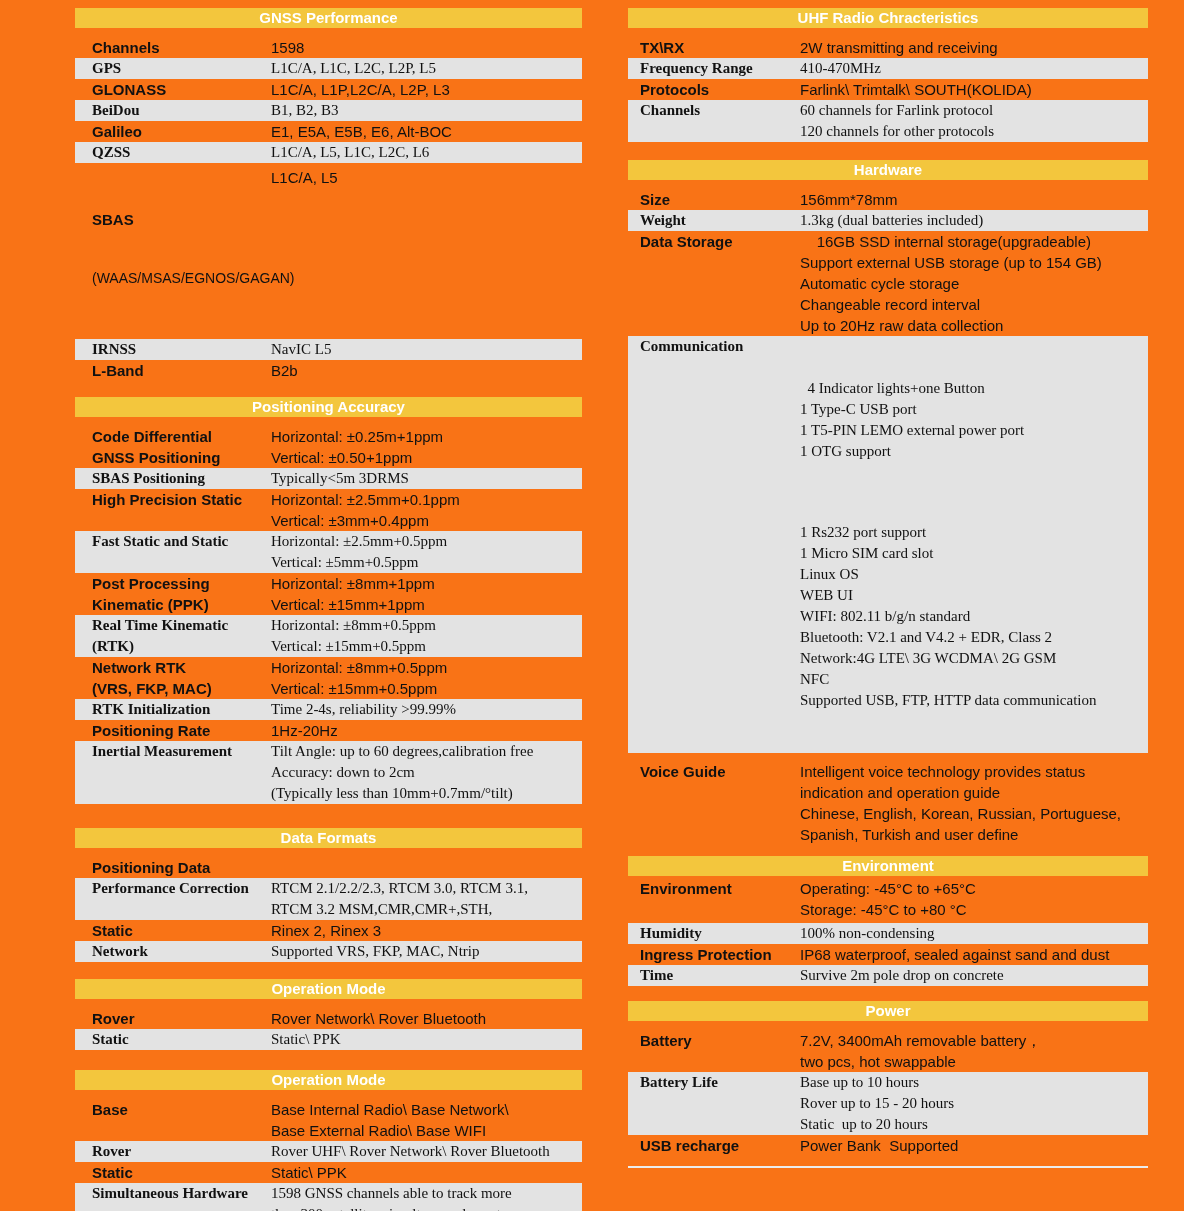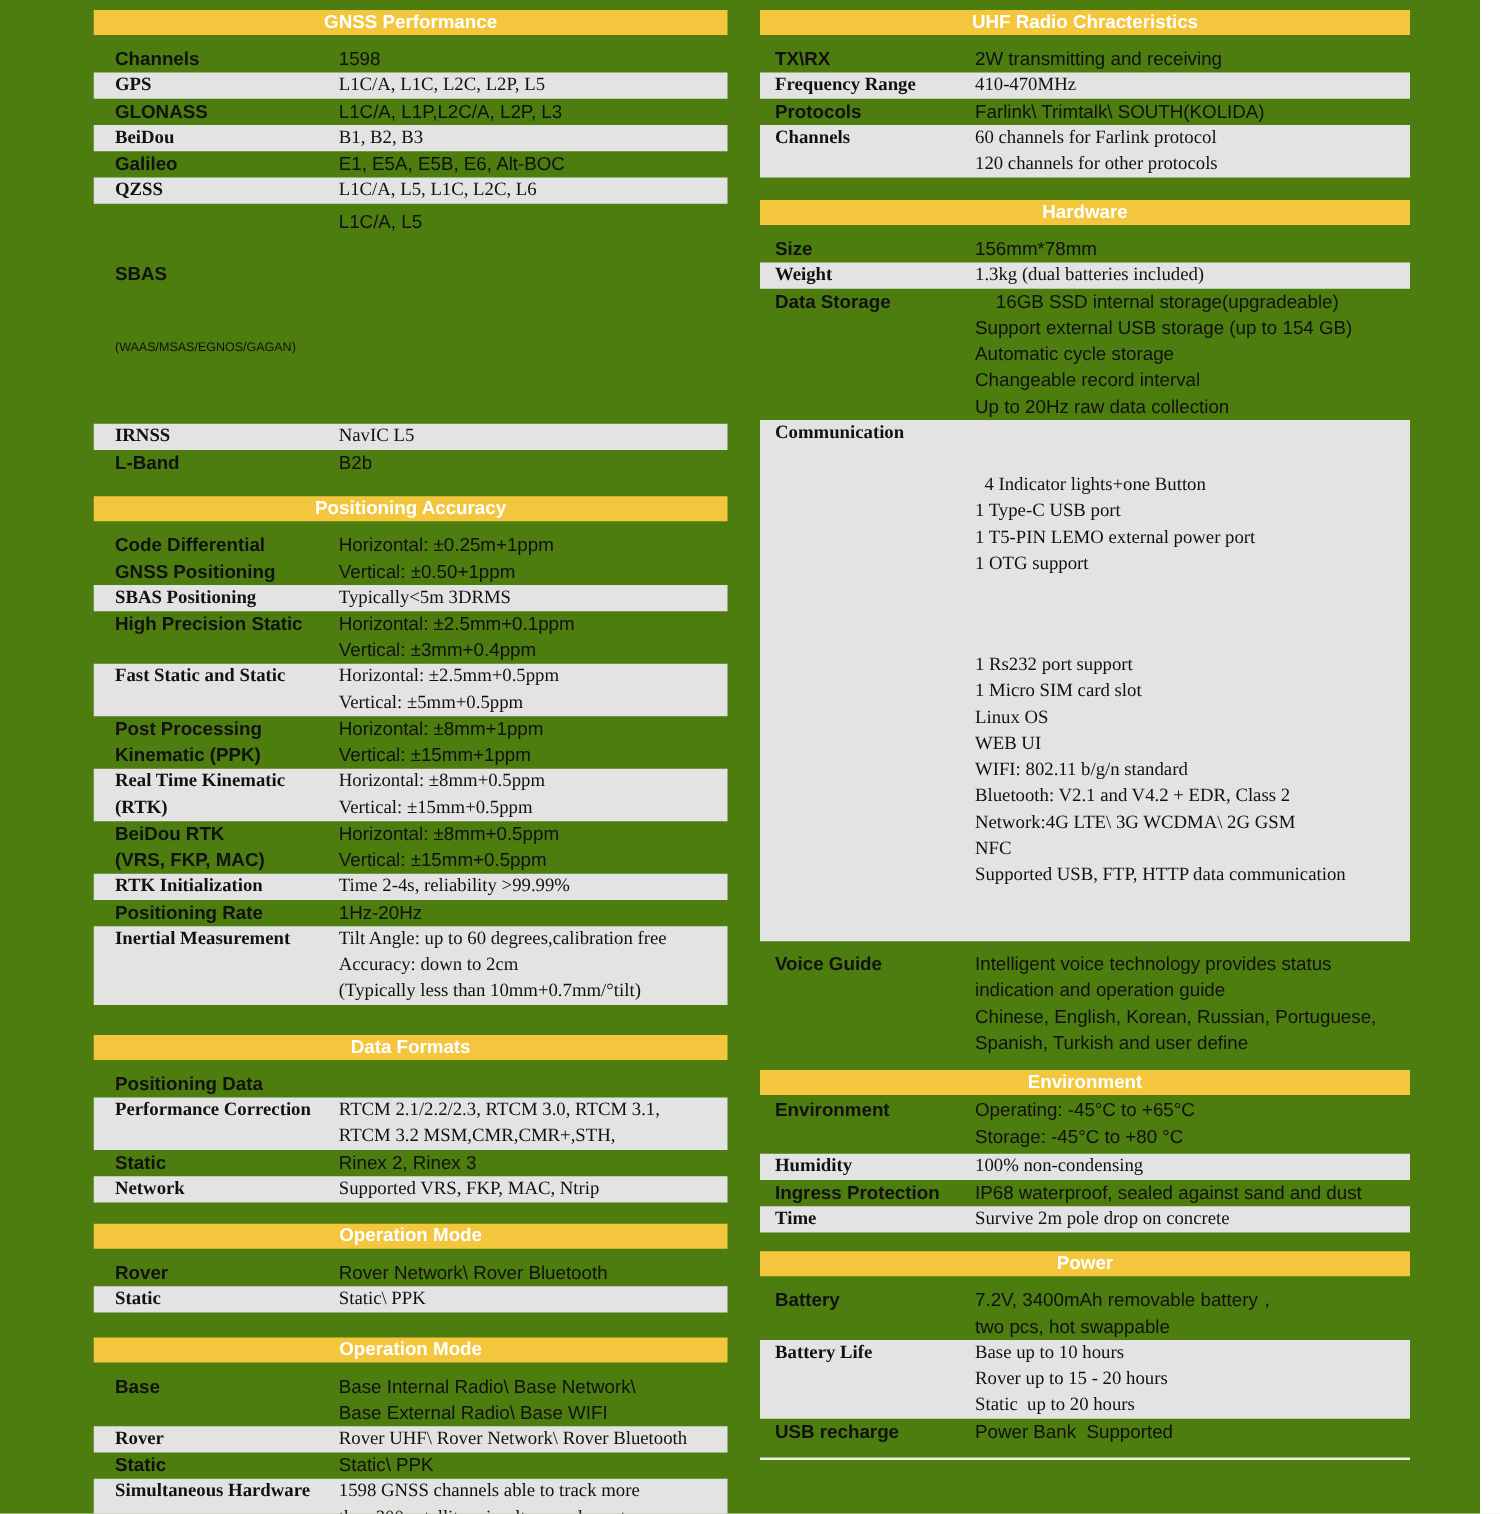--- a/index.html
+++ b/index.html
@@ -1,30 +1,30 @@
 <!DOCTYPE html>
 <html><head>
 <meta charset="utf-8">
 <style>
   html,body{margin:0;padding:0;background:#ffffff;}
-  #page{position:relative;width:1184px;height:1211px;background:#4d7c0f;
+  #page{position:relative;width:1184px;height:1211px;background:#f97316;
         font-family:"Liberation Sans",sans-serif;color:#111111;}
   .col{position:absolute;top:0;}
   .col-left{left:75px;width:507px;}
-  .col-right{left:608px;width:520px;}
+  .col-right{left:628px;width:520px;}
   .sec-header{height:20px;background:#F3C63D;color:#ffffff;font-weight:bold;
               font-size:15px;line-height:20px;text-align:center;margin-bottom:9px;}
   .row{display:flex;align-items:flex-start;font-size:15px;line-height:21px;}
   .row.shaded{background:#E3E3E3;font-family:Liberation Serif, serif;}
   .cell{white-space:pre;}
   .label{font-weight:bold;flex:0 0 auto;box-sizing:border-box;}
   .col-left .label{width:196px;padding-left:17px;}
   .col-right .label{width:172px;padding-left:12px;}
   .value{flex:1 1 auto;}
-  .sublabel{font-size:10px;font-weight:normal;line-height:13px;white-space:pre;}
+  .sublabel{font-size:14px;font-weight:normal;line-height:13px;white-space:pre;}
   .sbas-row{margin:4px 0 12px 0;}
   .para2{margin-top:18px;white-space:pre;}
   .gap-top{margin-top:8px;}
   .divider{height:2px;background:#ECECEC;}
 </style>
 </head>
 <body>
 
 <div id="page">
 
@@ -102,21 +102,21 @@
       <div class="cell value">Horizontal: ±8mm+1ppm
 Vertical: ±15mm+1ppm</div>
     </div>
     <div class="row shaded">
       <div class="cell label">Real Time Kinematic
 (RTK)</div>
       <div class="cell value">Horizontal: ±8mm+0.5ppm
 Vertical: ±15mm+0.5ppm</div>
     </div>
     <div class="row">
-      <div class="cell label">BeiDou RTK
+      <div class="cell label">Network RTK
 (VRS, FKP, MAC)</div>
       <div class="cell value">Horizontal: ±8mm+0.5ppm
 Vertical: ±15mm+0.5ppm</div>
     </div>
     <div class="row shaded">
       <div class="cell label">RTK Initialization</div>
       <div class="cell value">Time 2-4s, reliability &gt;99.99%</div>
     </div>
     <div class="row">
       <div class="cell label">Positioning Rate</div>

